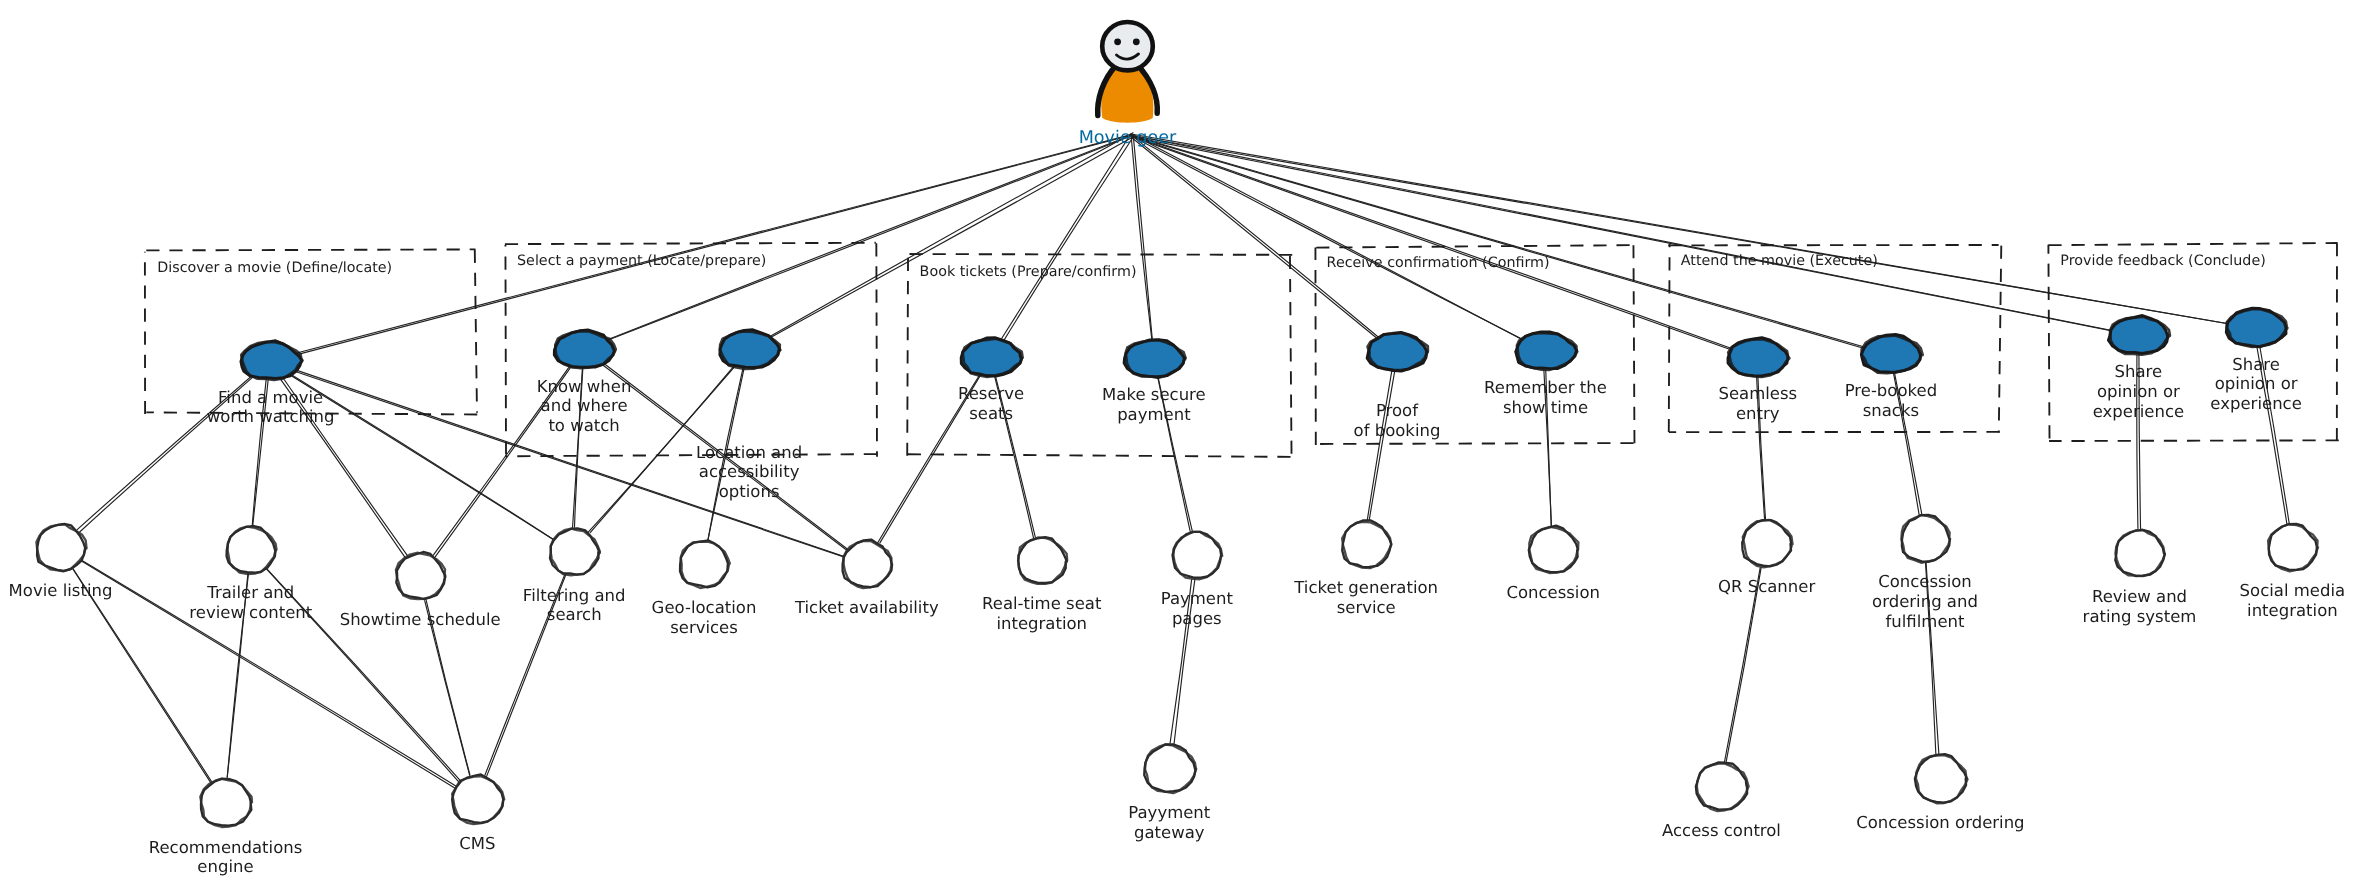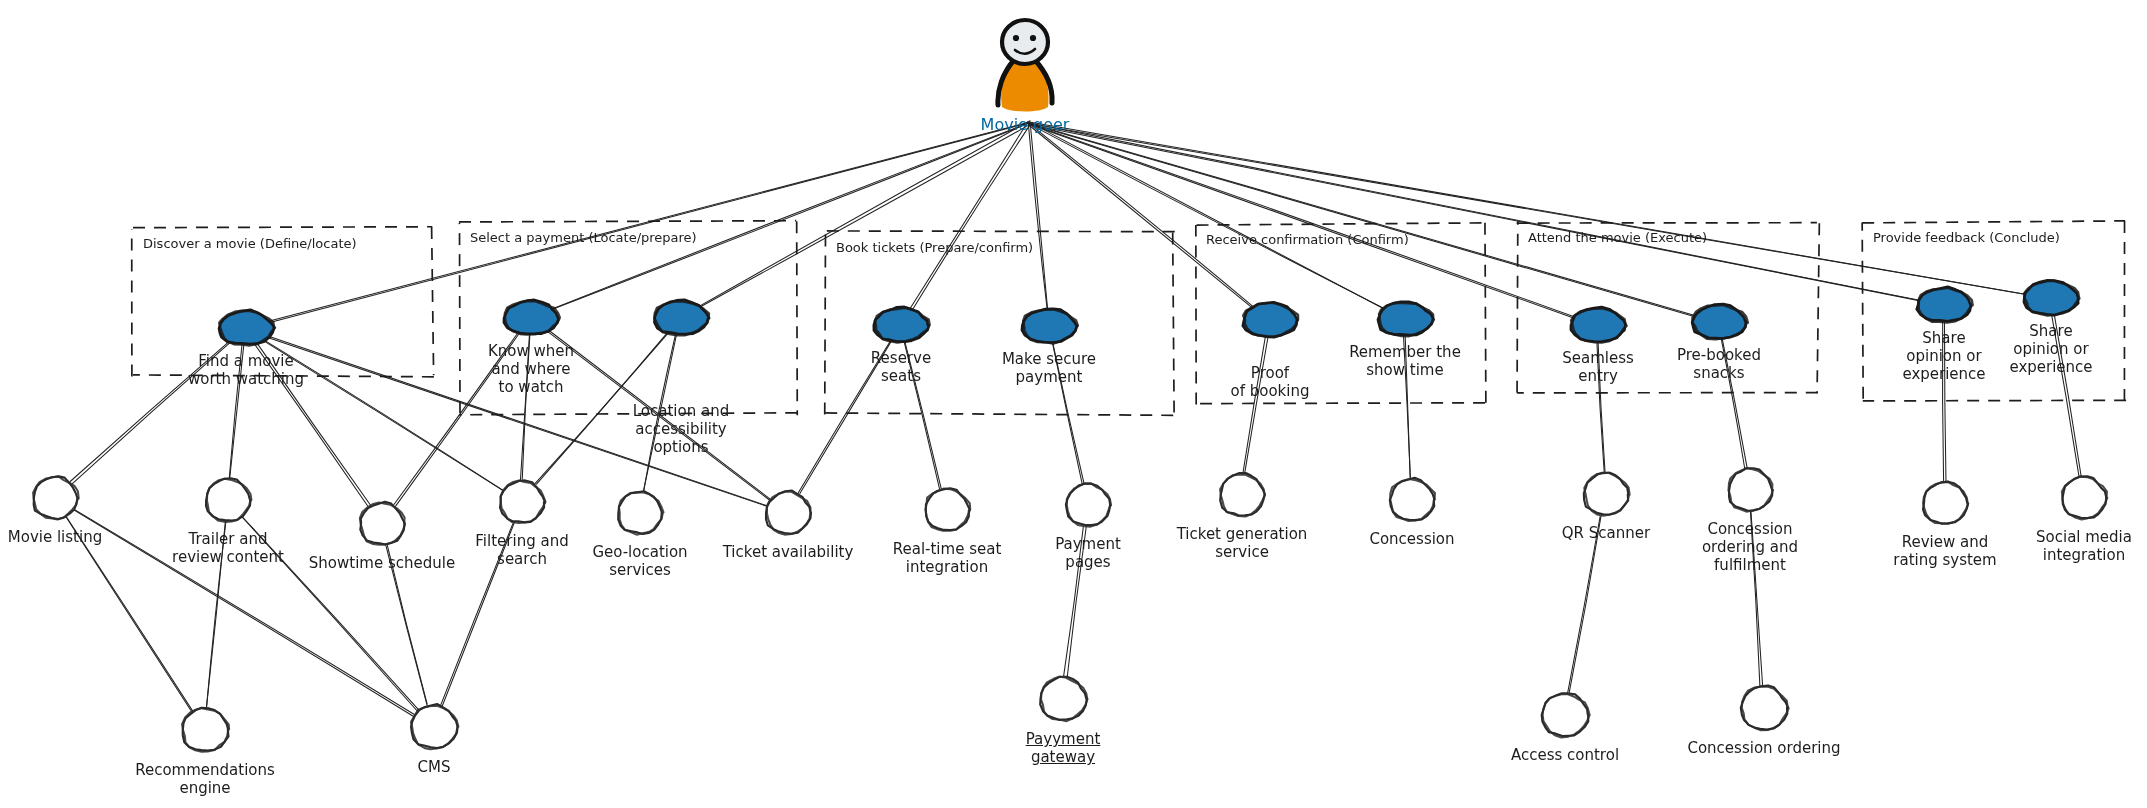--- a/index.html
+++ b/index.html
@@ -328,19 +328,19 @@
       <div class="node-label" style="width: 180px; left: 1660px; top: 520px;">Concession
 ordering and
 fulfilment</div>
       <div class="node-label" style="width: 180px; left: 1855px; top: 533px;">Review and
 rating system</div>
       <div class="node-label" style="width: 180px; left: 1994px; top: 528px;">Social media
 integration</div>
       <div class="node-label" style="width: 190px; left: 110px; top: 761px;">Recommendations
 engine</div>
       <div class="node-label" style="width: 190px; left: 339px; top: 758px;">CMS</div>
-      <div class="node-label" style="width: 190px; left: 968px; top: 730px; text-decoration: underline;">Payyment
+      <div class="node-label" style="width: 190px; left: 968px; top: 730px;">Payyment
 gateway</div>
       <div class="node-label" style="width: 190px; left: 1470px; top: 746px;">Access control</div>
       <div class="node-label" style="width: 190px; left: 1669px; top: 739px;">Concession ordering</div>
       <div class="actor-label" style="width: 200px; left: 925px; top: 115px;">Movie goer</div>
     </div>
 </div>
 
 </body></html>

